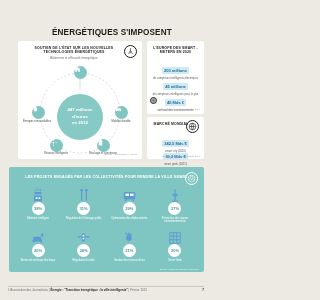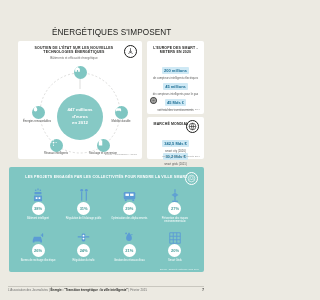--- a/index.html
+++ b/index.html
@@ -8,21 +8,21 @@
     background:#eceae2;
     font-family:"Liberation Sans", sans-serif;
     overflow:hidden;
     position:relative;
   }
   .page{position:absolute;inset:0;}
 
   
   .header-title{
     position:absolute;left:8px;top:28px;
-    font-size:8.2px;font-weight:normal;letter-spacing:.1px;
+    font-size:8.2px;font-weight:bold;letter-spacing:.1px;
     color:#1d1d1b;white-space:nowrap;padding-left:44px;
   }
 
   
   .card{position:absolute;background:#ffffff;border-radius:2px;}
   .card-main{left:18px;top:41px;width:124px;height:118px;}
   .card-eu{left:147px;top:41px;width:57px;height:73px;}
   .card-world{left:147px;top:117px;width:57px;height:42px;}
   .card-bottom{left:9px;top:167px;width:195px;height:105px;background:#7fc6c2;}
 

